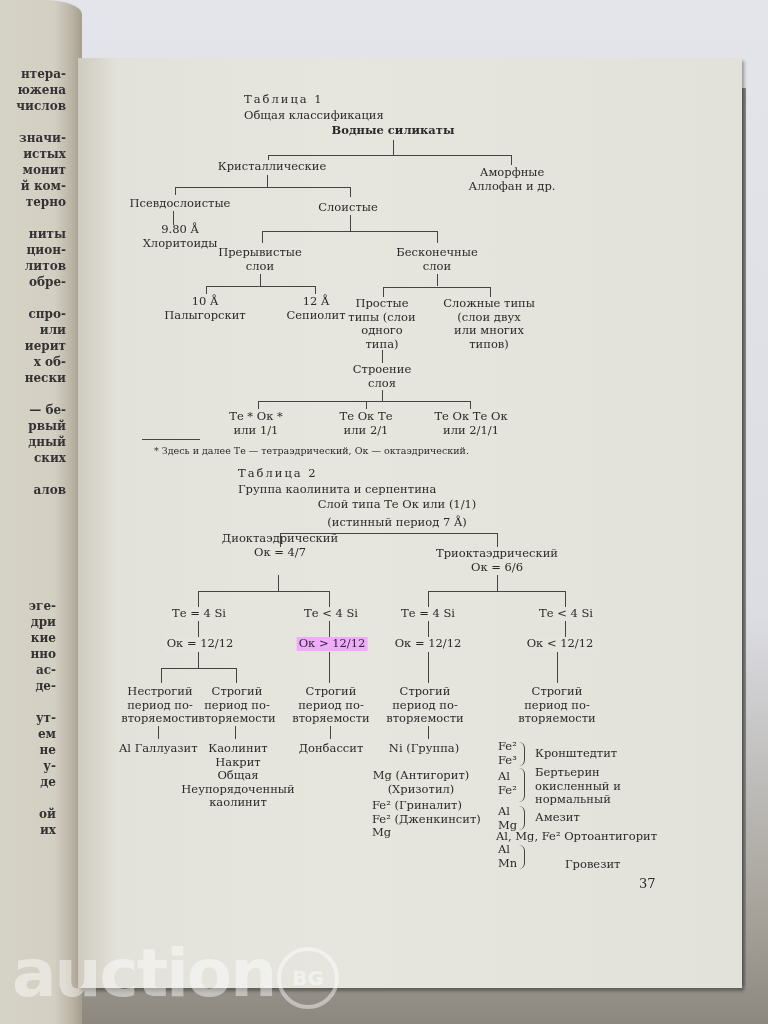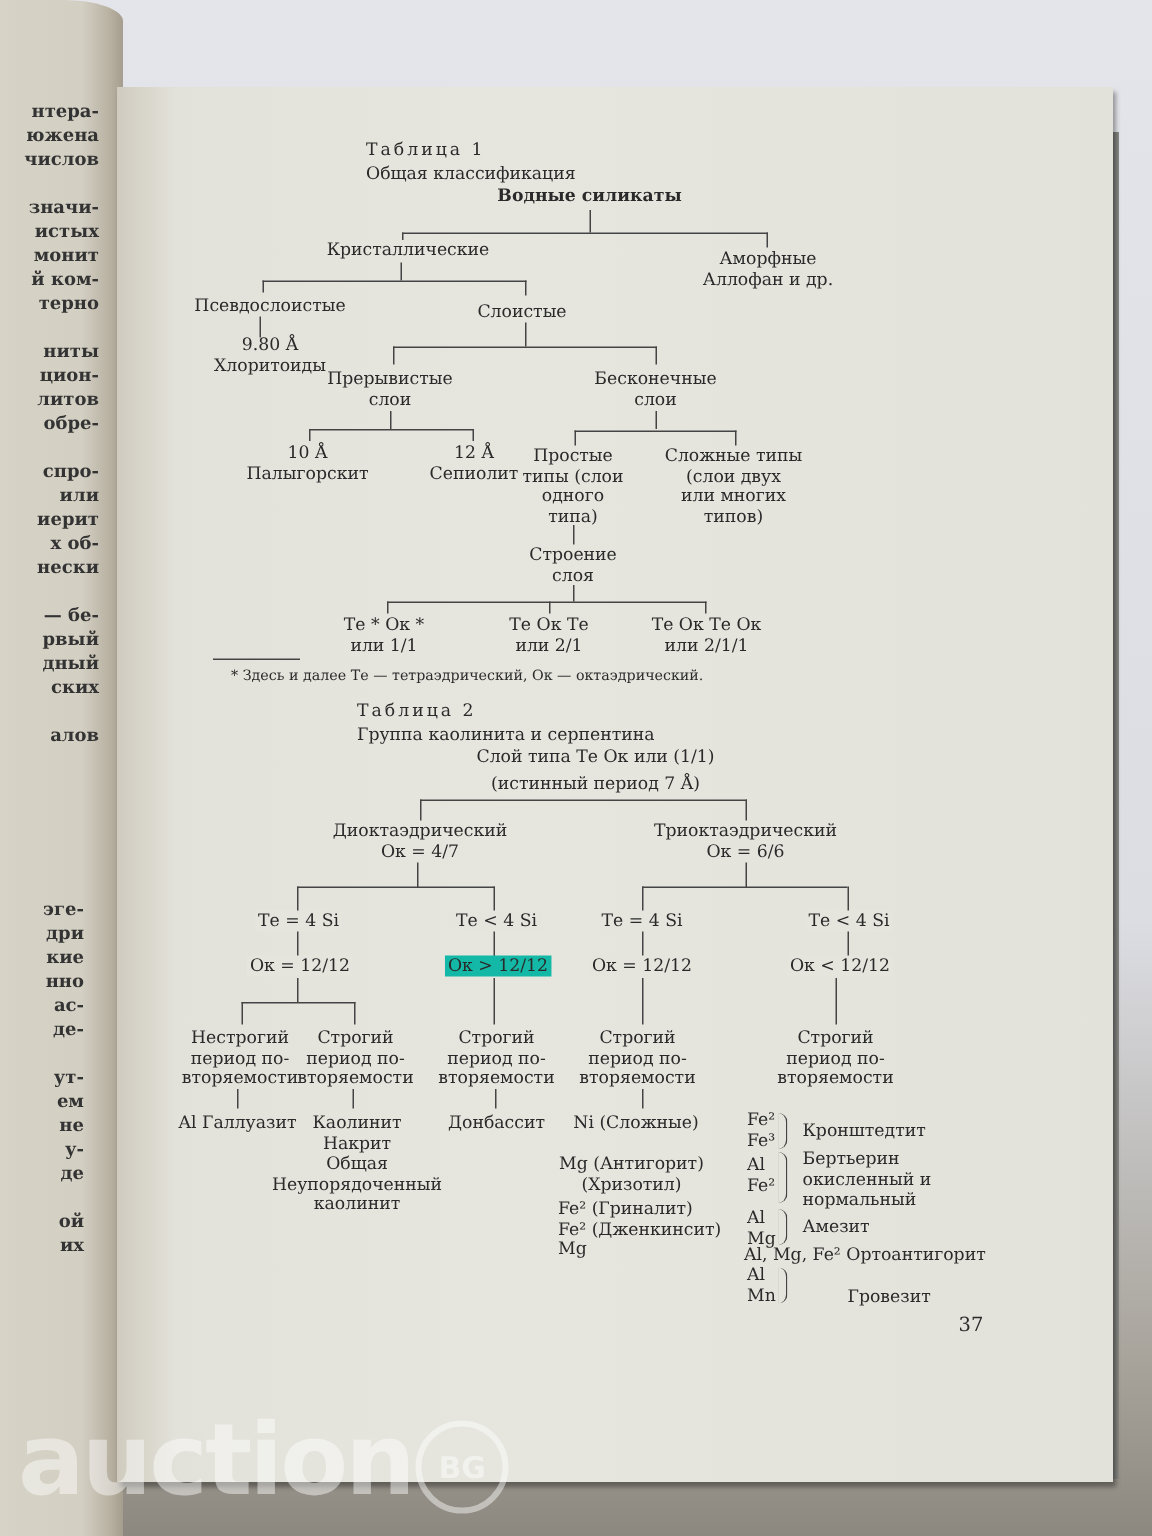--- a/index.html
+++ b/index.html
@@ -217,21 +217,21 @@
 <div>
   <div class="abs cap" style="left:238px;top:466px;">Таблица 2</div>
   <div class="abs ttl" style="left:238px;top:482px;">Группа каолинита и серпентина</div>
   <div class="abs node" style="left:397px;top:498px;">Слой типа Те Ок или (1/1)</div>
   <div class="abs node" style="left:397px;top:516px;">(истинный период 7 Å)</div>
 
   <div class="hl" style="left:280px;top:533px;width:218px;"></div>
   <div class="vl" style="left:280px;top:533px;height:14px;"></div>
   <div class="vl" style="left:497px;top:533px;height:14px;"></div>
 
-  <div class="abs node" style="left:280px;top:547px;">
+  <div class="abs node" style="left:280px;top:532px;">
     <div>Диоктаэдрический</div>
       <div>Ок = 4/7</div>
   </div>
   <div class="abs node" style="left:497px;top:547px;">
     <div>Триоктаэдрический</div>
       <div>Ок = 6/6</div>
   </div>
 
   <div class="vl" style="left:278px;top:575px;height:17px;"></div>
   <div class="hl" style="left:198px;top:591px;width:132px;"></div>
@@ -242,21 +242,21 @@
   <div class="hl" style="left:428px;top:591px;width:137px;"></div>
   <div class="vl" style="left:428px;top:591px;height:52px;"></div>
   <div class="vl" style="left:565px;top:591px;height:52px;"></div>
 
   <div class="abs node" style="left:199px;top:607px;background:#e5e5de;padding:0 2px;">Те = 4 Si</div>
   <div class="abs node" style="left:331px;top:607px;background:#e5e5de;padding:0 2px;">Те &lt; 4 Si</div>
   <div class="abs node" style="left:428px;top:607px;background:#e5e5de;padding:0 2px;">Те = 4 Si</div>
   <div class="abs node" style="left:566px;top:607px;background:#e5e5de;padding:0 2px;">Те &lt; 4 Si</div>
 
   <div class="abs node" style="left:200px;top:637px;background:#e5e5de;padding:0 2px;">Ок = 12/12</div>
-  <div class="abs node" style="left:332px;top:637px;background:#14b8a6;padding:0 2px;">Ок &gt; 12/12</div>
+  <div class="abs node" style="left:332px;top:637px;background:#f0abfc;padding:0 2px;">Ок &gt; 12/12</div>
   <div class="abs node" style="left:428px;top:637px;background:#e5e5de;padding:0 2px;">Ок = 12/12</div>
   <div class="abs node" style="left:560px;top:637px;background:#e5e5de;padding:0 2px;">Ок &lt; 12/12</div>
 
   <div class="vl" style="left:198px;top:652px;height:16px;"></div>
   <div class="hl" style="left:161px;top:668px;width:76px;"></div>
   <div class="vl" style="left:161px;top:668px;height:15px;"></div>
   <div class="vl" style="left:236px;top:668px;height:15px;"></div>
   <div class="vl" style="left:329px;top:652px;height:31px;"></div>
   <div class="vl" style="left:428px;top:652px;height:31px;"></div>
   <div class="vl" style="left:557px;top:652px;height:31px;"></div>
@@ -294,21 +294,21 @@
 
   <div class="abs nodeL" style="left:119px;top:742px;">Al Галлуазит</div>
   <div class="abs node" style="left:238px;top:742px;">
     <div>Каолинит</div>
     <div>Накрит</div>
     <div>Общая</div>
     <div>Неупорядоченный</div>
     <div>каолинит</div>
   </div>
   <div class="abs node" style="left:331px;top:742px;">Донбассит</div>
-  <div class="abs node" style="left:424px;top:742px;">Ni (Сложные)</div>
+  <div class="abs node" style="left:424px;top:742px;">Ni (Группа)</div>
   <div class="abs node" style="left:421px;top:769px;">
     <div>Mg (Антигорит)</div>
       <div>(Хризотил)</div>
   </div>
   <div class="abs nodeL" style="left:372px;top:799px;">
     <div>Fe² (Гриналит)</div>
     <div>Fe² (Дженкинсит)</div>
     <div>Mg</div>
   </div>
 

